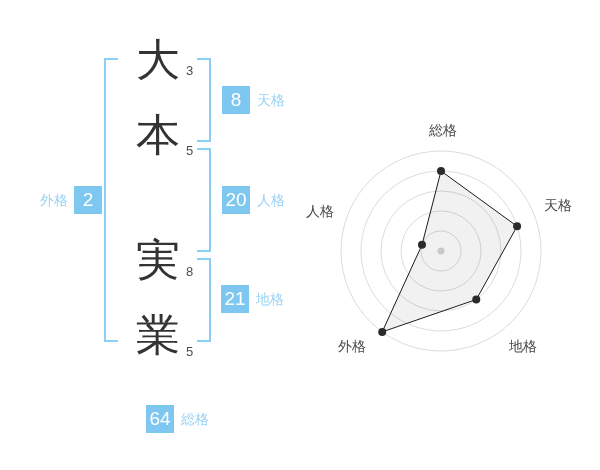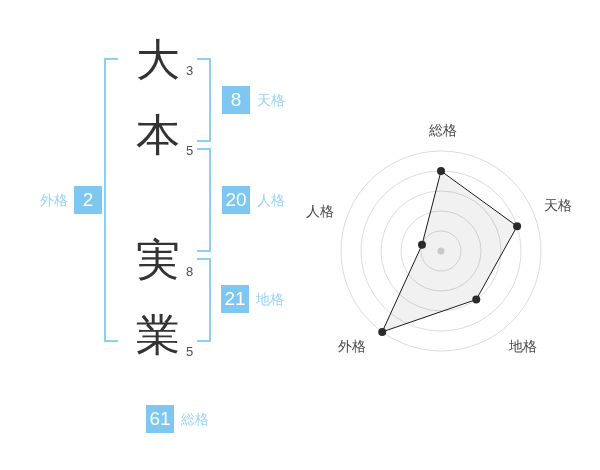--- a/index.html
+++ b/index.html
@@ -80,21 +80,21 @@
 
   <div class="badge" style="left:222px; top:186px">20</div>
   <div class="kaku-label" style="left:257px; top:193px">人格</div>
 
   <div class="badge" style="left:221px; top:285px">21</div>
   <div class="kaku-label" style="left:256px; top:292px">地格</div>
 
   <div class="badge" style="left:74px; top:186px">2</div>
   <div class="kaku-label right-align" style="left:36px; top:193px; width:32px">外格</div>
 
-  <div class="badge" style="left:146px; top:405px">61</div>
+  <div class="badge" style="left:146px; top:405px">64</div>
   <div class="kaku-label" style="left:181px; top:412px">総格</div>
 
   <svg id="radar-chart" width="300" height="265" viewBox="0 0 300 265">
       <circle cx="146" cy="141" r="20" fill="none" stroke="#dcdcdc" stroke-width="1"></circle>
       <circle cx="146" cy="141" r="40" fill="none" stroke="#dcdcdc" stroke-width="1"></circle>
       <circle cx="146" cy="141" r="60" fill="none" stroke="#dcdcdc" stroke-width="1"></circle>
       <circle cx="146" cy="141" r="80" fill="none" stroke="#dcdcdc" stroke-width="1"></circle>
       <circle cx="146" cy="141" r="100" fill="none" stroke="#dcdcdc" stroke-width="1"></circle>
       <polygon points="146.0,61.0 222.1,116.3 181.3,189.5 87.2,221.9 127.0,134.8" fill="rgba(0,0,0,0.055)" stroke="#1b1b1b" stroke-width="1"></polygon>
       <circle cx="146" cy="141" r="3.5" fill="#c9c9c9"></circle>

